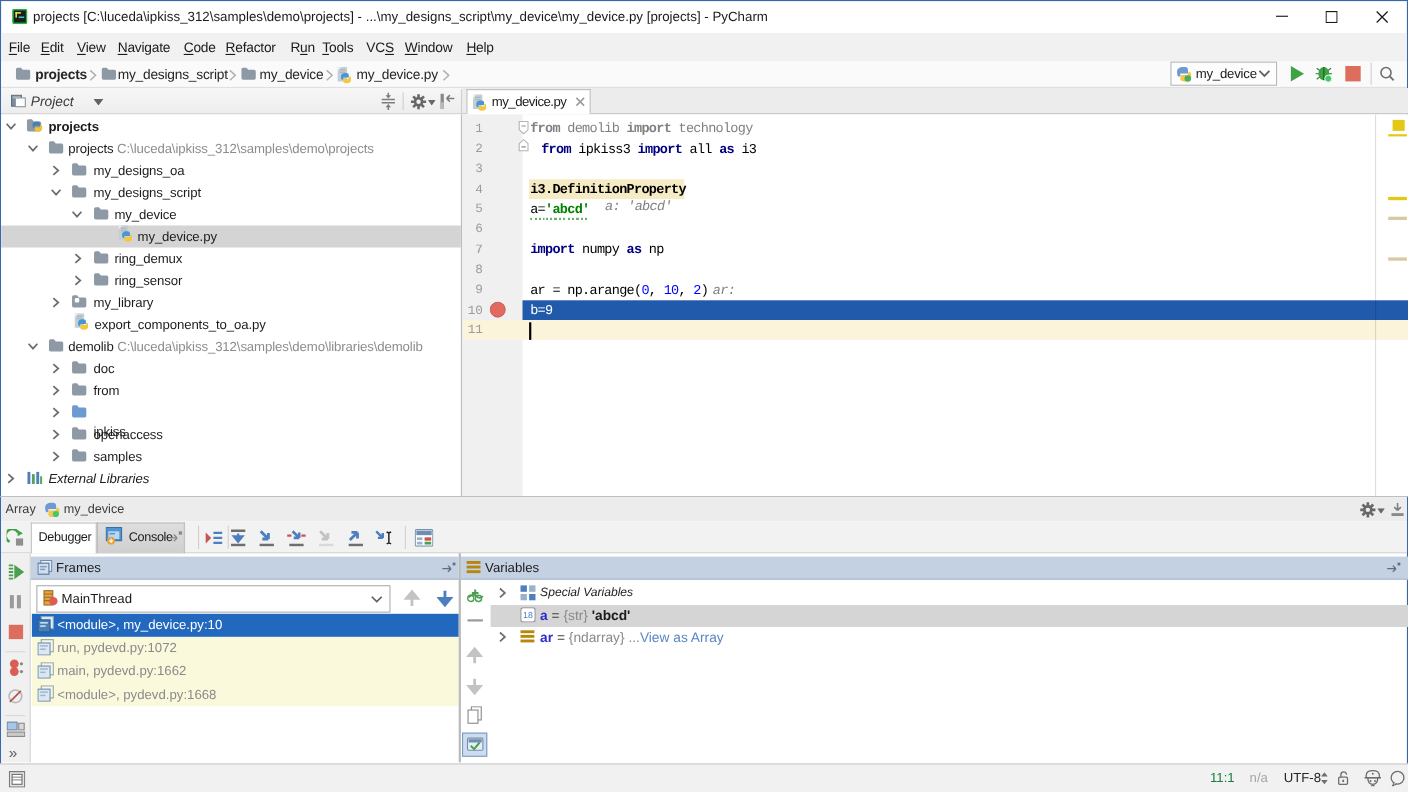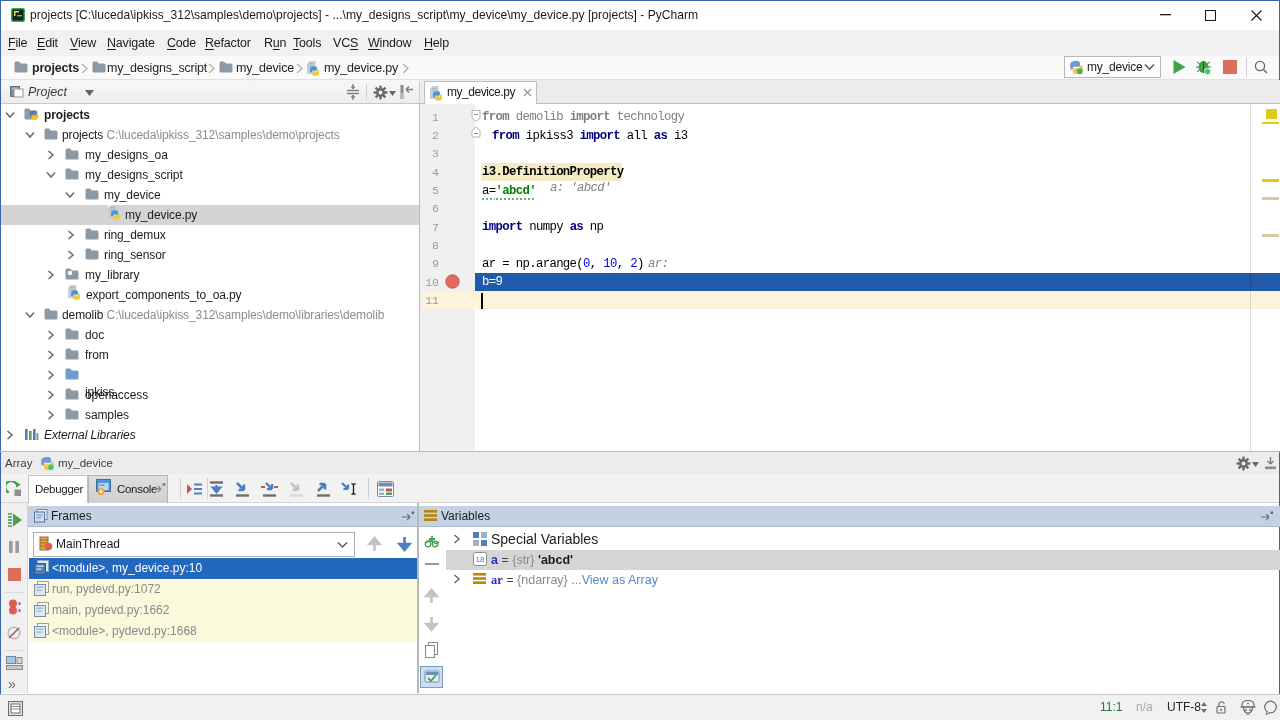--- a/index.html
+++ b/index.html
@@ -616,38 +616,38 @@
 
 <svg style="left:452px;top:82px" width="10" height="10">
       <use href="#chevR"></use>
     </svg>
 <svg style="left:473px;top:80px" width="14" height="14" viewBox="0 0 14 14">
       <rect x="0" y="0" width="6" height="6" fill="#4d7fc0"></rect>
       <rect x="8" y="0" width="6" height="6" fill="#9ab2c9"></rect>
       <rect x="0" y="8" width="6" height="6" fill="#9ab2c9"></rect>
       <rect x="8" y="8" width="6" height="6" fill="#4d7fc0"></rect>
     </svg>
-<div class="abs" style="left:491px;top:77px;height:21px;line-height:21px;font-size:14px;color:#1b1b1b;">Special Variables</div>
+<div class="abs" style="left:491px;top:77px;height:21px;line-height:21px;font-size:11px;color:#1b1b1b;font-style:italic;">Special Variables</div>
 <div class="abs" style="left:446px;top:98px;width:834px;height:20px;background:#d5d5d5;"></div>
 <svg style="left:473px;top:100px" width="14" height="14" viewBox="0 0 14 14">
       <rect x="0.5" y="0.5" width="13" height="13" rx="2" fill="#fff" stroke="#8a8a8a"></rect>
       <text x="7" y="10" font-size="8" font-family="Liberation Sans" fill="#4d7fc0" text-anchor="middle">18</text>
     </svg>
 <div class="abs" style="left:491px;top:98px;height:20px;line-height:20px;font-size:12.5px;"><span style="color:#2d2dc8;font-weight:bold;">a</span><span style="color:#444"> = </span><span style="color:#8a8a8a">{str}</span><span style="color:#1b1b1b;font-weight:bold;"> 'abcd'</span></div>
 <svg style="left:452px;top:122px" width="10" height="10">
       <use href="#chevR"></use>
     </svg>
 <svg style="left:473px;top:120px" width="13" height="13" viewBox="0 0 13 13">
       <g fill="#b8860b">
         <rect x="0" y="1" width="13" height="2.6"></rect>
         <rect x="0" y="5.2" width="13" height="2.6"></rect>
         <rect x="0" y="9.4" width="13" height="2.6"></rect>
       </g>
     </svg>
-<div class="abs" style="left:491px;top:118px;height:20px;line-height:20px;font-size:12.5px;"><span style="color:#2d2dc8;font-weight:bold;font-family:Liberation Serif, serif;">ar</span><span style="color:#444"> = </span><span style="color:#8a8a8a">{ndarray}</span><span style="color:#8a8a8a">  ...</span><span style="color:#5a87c5">View as Array</span></div>
+<div class="abs" style="left:491px;top:118px;height:20px;line-height:20px;font-size:12.5px;"><span style="color:#2d2dc8;font-weight:bold;">ar</span><span style="color:#444"> = </span><span style="color:#8a8a8a">{ndarray}</span><span style="color:#8a8a8a">  ...</span><span style="color:#5a87c5">View as Array</span></div>
 </div>
 
 <div class="abs" style="left:0;top:694px;width:1280px;height:26px;background:#f1f1f1;border-top:1px solid #c9c9c9;box-sizing:border-box;"></div>
 <svg style="left:8px;top:701px" width="15" height="15" viewBox="0 0 15 15">
     <rect x="0.5" y="0.5" width="14" height="14" fill="#e3e3e3" stroke="#6e6e6e"></rect>
     <rect x="3" y="3" width="9" height="9" fill="#fff" stroke="#6e6e6e"></rect>
     <g stroke="#6e6e6e" stroke-width="0.8">
       <line x1="3" y1="5.5" x2="12" y2="5.5"></line>
       <line x1="3" y1="8" x2="12" y2="8"></line>
     </g>

